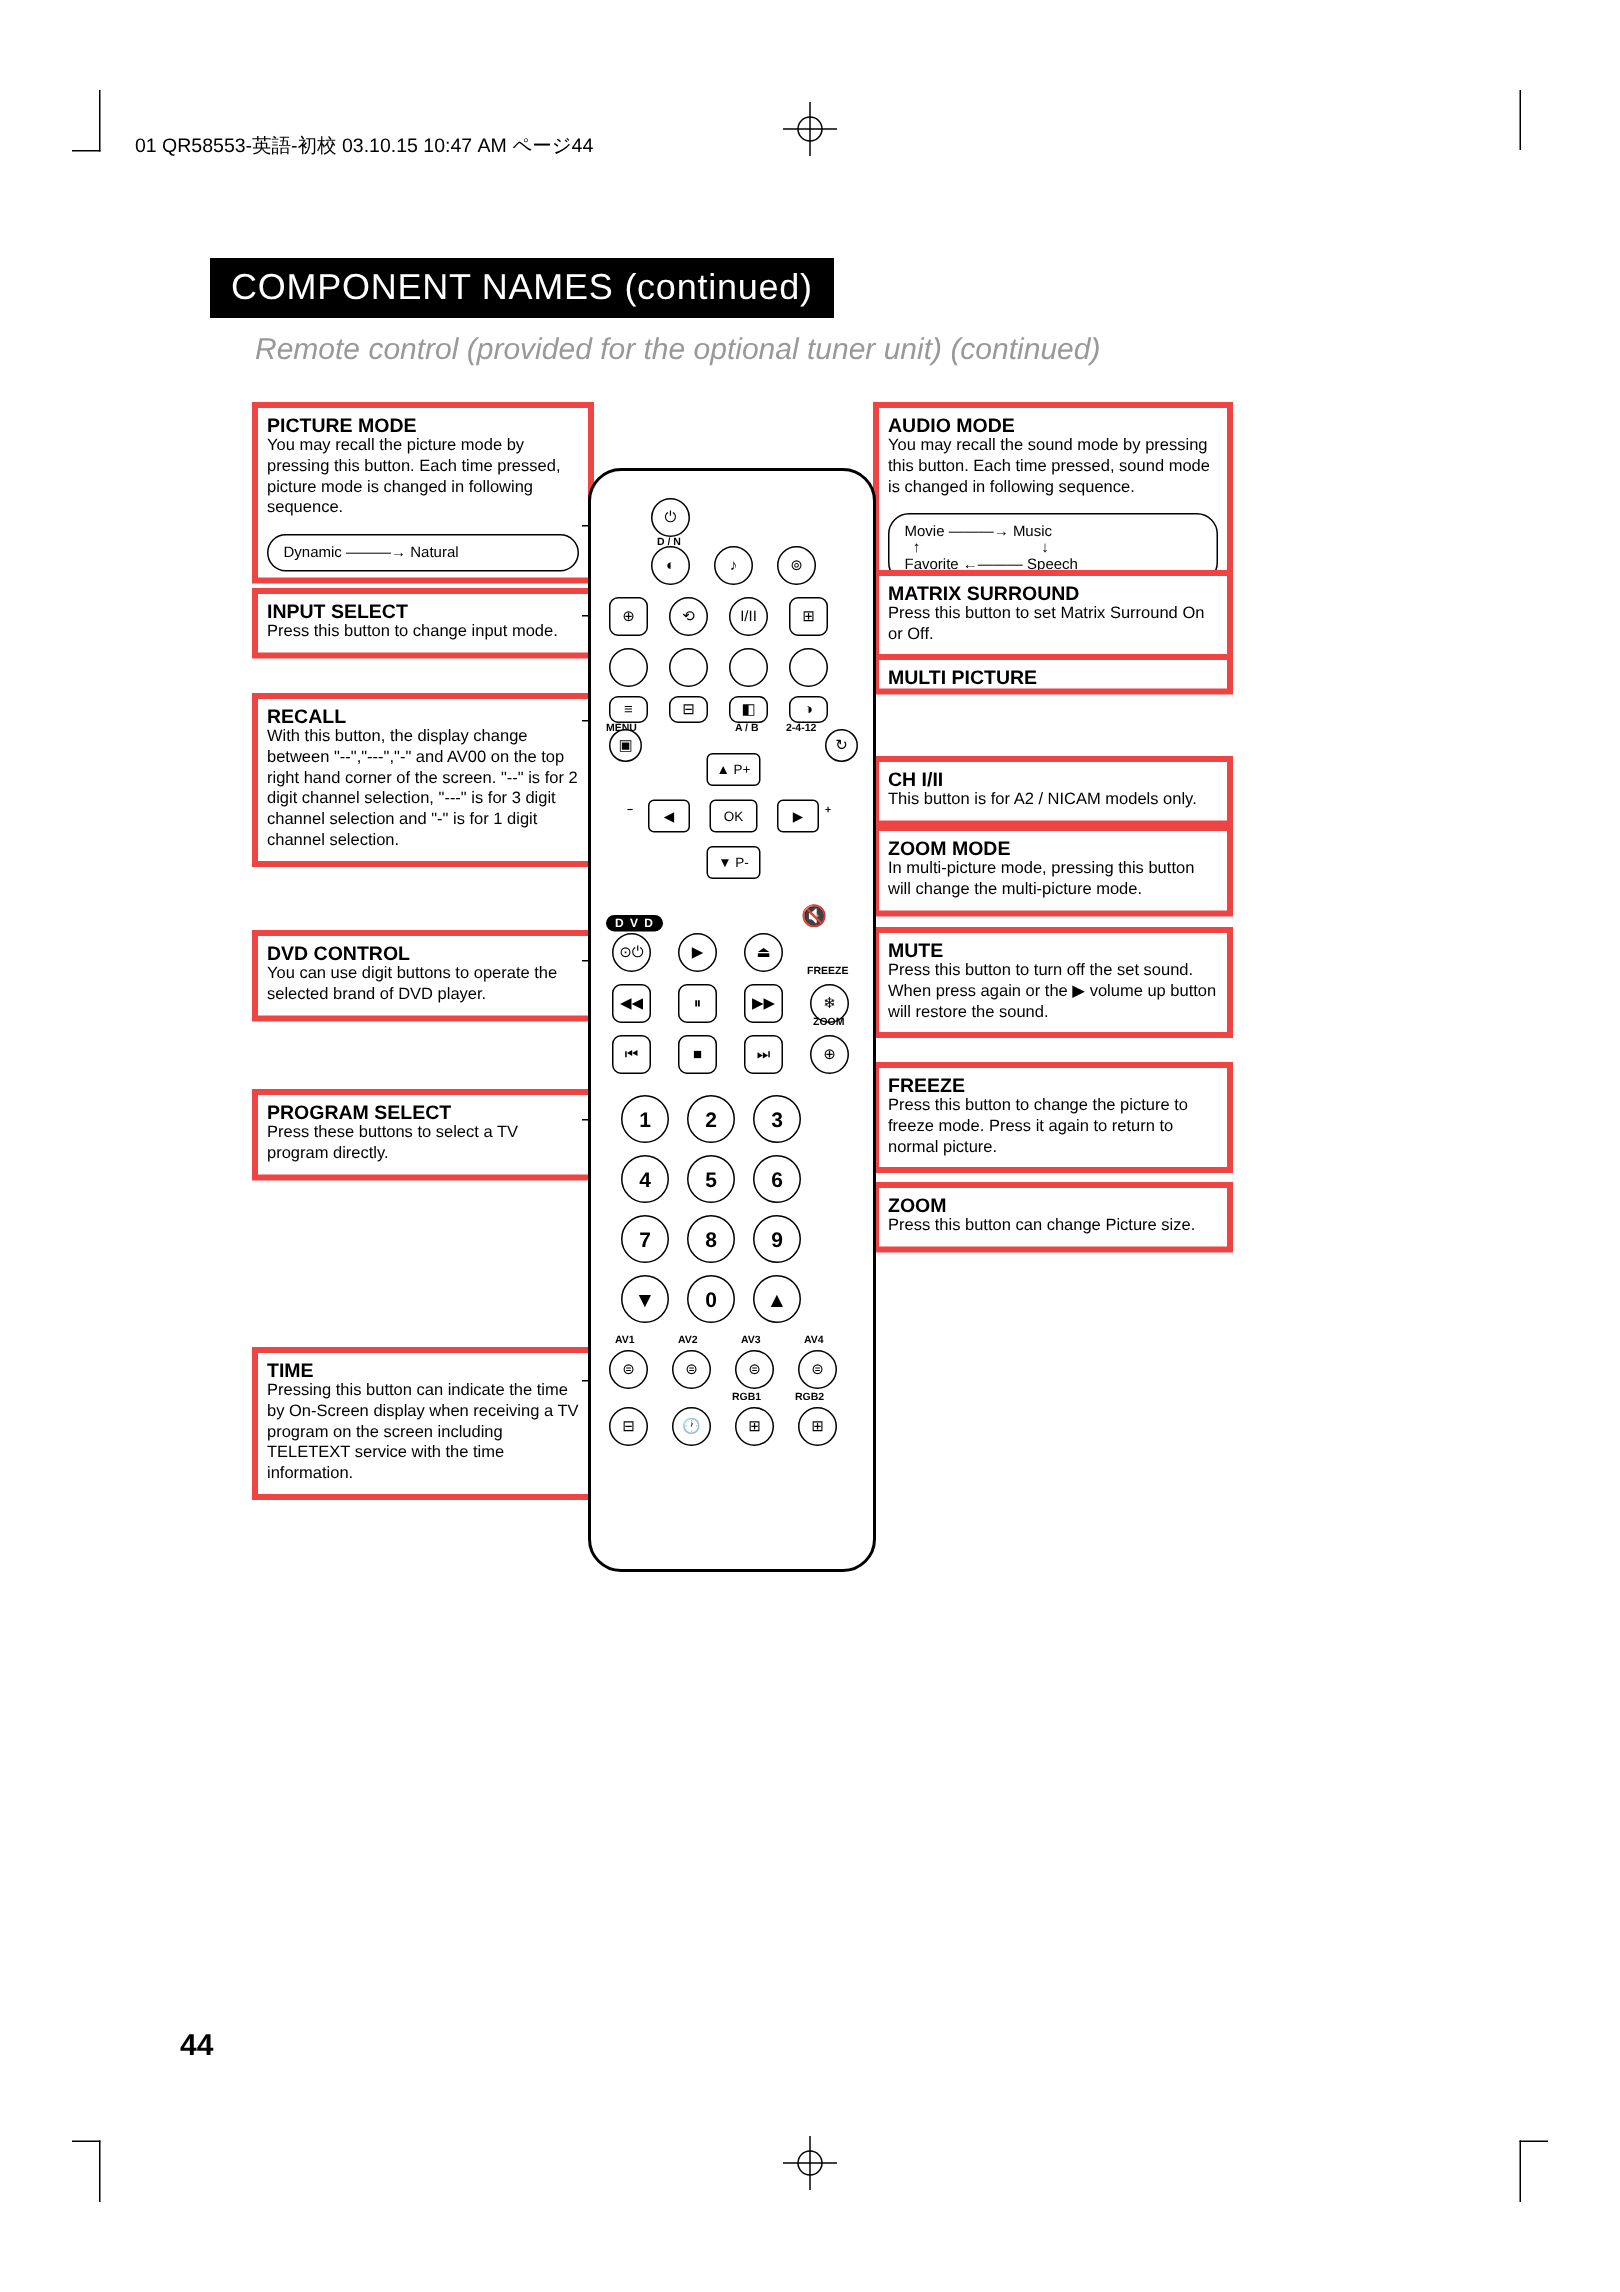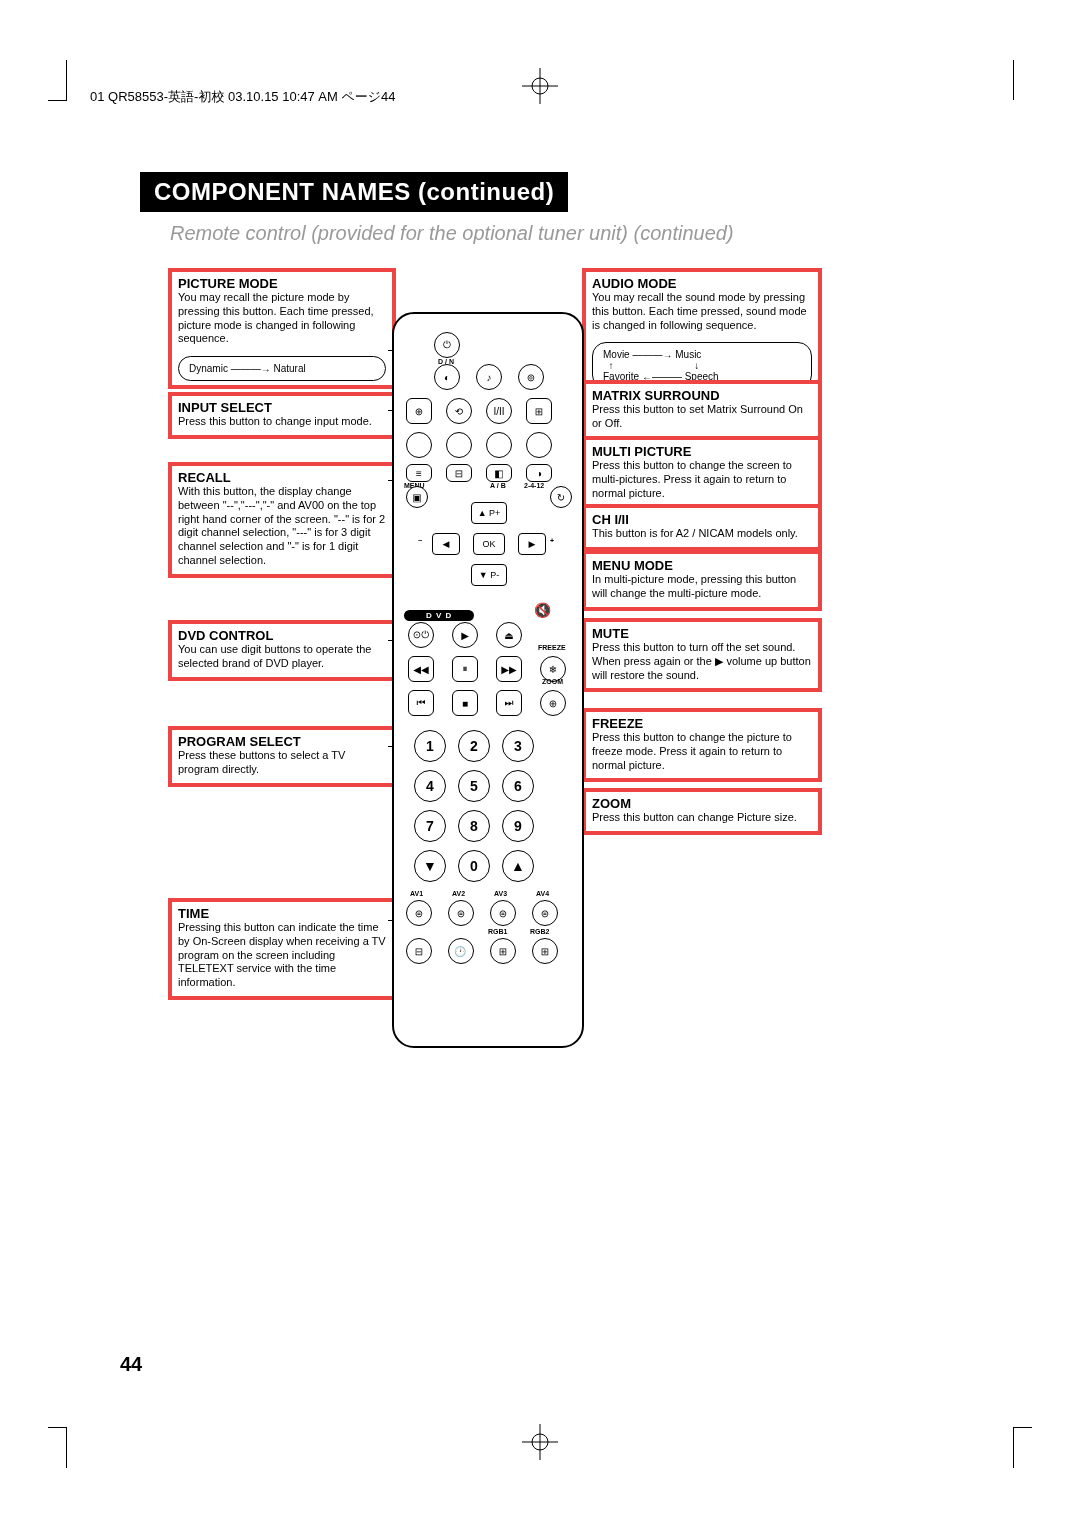--- a/index.html
+++ b/index.html
@@ -7,33 +7,33 @@
 .page{position:relative;width:1080px;height:1528px}
 .cut-tl,.cut-tr,.cut-bl,.cut-br,.cut-l,.cut-r{position:absolute;border-color:#000}
 .cut-tl{top:60px;left:48px;width:18px;height:40px;border-right:1px solid #000;border-bottom:1px solid #000}
 .cut-tr{top:60px;right:48px;width:18px;height:40px;border-left:1px solid #000}
 .cut-bl{bottom:60px;left:48px;width:18px;height:40px;border-right:1px solid #000;border-top:1px solid #000}
 .cut-br{bottom:60px;right:48px;width:18px;height:40px;border-left:1px solid #000;border-top:1px solid #000}
 .reg-top,.reg-bot{position:absolute;width:36px;height:36px}
 .reg-top{top:68px;left:522px}
 .reg-bot{bottom:68px;left:522px}
 .header-line{position:absolute;top:88px;left:90px;font-size:13px;font-family:Arial}
-.section-title{position:absolute;top:172px;left:140px;background:#000;color:#fff;font-weight:bold;font-size:24px;padding:6px 14px;letter-spacing:.5px}
+.section-title{position:absolute;top:172px;left:140px;background:#000;color:#fff;font-weight:normal;font-size:24px;padding:6px 14px;letter-spacing:.5px}
 .subtitle{position:absolute;top:222px;left:170px;font-weight:normal;font-style:italic;font-size:20px;color:#999}
 .callout{position:absolute;border:4px solid #ef4444;background:#fff}
 .callout .t{font-weight:bold;font-size:13px;padding:4px 6px 0 6px}
 .callout .b{font-size:11px;line-height:1.25;padding:0 6px 6px 6px}
 .page-num{position:absolute;bottom:152px;left:120px;font-weight:bold;font-size:20px}
 .remote{position:absolute;top:312px;left:392px;width:188px;height:732px;border:2px solid #000;border-radius:22px;background:#fff}
 .rbtn{position:absolute;width:24px;height:24px;border:1.5px solid #000;border-radius:50%;background:#fff;font-size:10px;display:flex;align-items:center;justify-content:center}
 .rbtn.sq{border-radius:6px}
 .rbtn.big{width:30px;height:30px;font-size:14px;font-weight:bold}
 .rlabel{position:absolute;font-size:7px;font-weight:bold}
 .leader{position:absolute;background:#000;height:1px}
-.dvd-bar{position:absolute;left:10px;top:296px;background:#000;color:#fff;font-size:8px;font-weight:bold;padding:1px 22px;border-radius:8px;letter-spacing:1px}
+.dvd-bar{position:absolute;left:10px;top:296px;background:#000;color:#fff;font-size:8px;font-weight:bold;padding:1px 6px;border-radius:8px;letter-spacing:1px}
 .nav-diamond{position:absolute;left:34px;top:188px;width:120px;height:82px}
 .nav-btn{position:absolute;width:34px;height:20px;border:1.5px solid #000;border-radius:4px;background:#fff;font-size:9px;display:flex;align-items:center;justify-content:center}
 .seq-box{border:1px solid #000;border-radius:14px;padding:6px 10px;font-size:10px;margin:4px 6px}
 </style>
 </head>
 <body>
 
 <div class="page">
   <div class="cut-tl"></div>
   <div class="cut-tr"></div>
@@ -92,28 +92,27 @@
       &nbsp;&nbsp;↑&nbsp;&nbsp;&nbsp;&nbsp;&nbsp;&nbsp;&nbsp;&nbsp;&nbsp;&nbsp;&nbsp;&nbsp;&nbsp;&nbsp;&nbsp;&nbsp;&nbsp;&nbsp;&nbsp;&nbsp;&nbsp;&nbsp;&nbsp;&nbsp;&nbsp;&nbsp;&nbsp;&nbsp;&nbsp;↓<br>
       <span>Favorite</span> ←——— <span>Speech</span>
     </div>
   </div>
   <div class="callout" style="top:380px;left:582px;width:232px">
     <div class="t">MATRIX SURROUND</div>
     <div class="b">Press this button to set Matrix Surround On or Off.</div>
   </div>
   <div class="callout" style="top:436px;left:582px;width:232px">
     <div class="t">MULTI PICTURE</div>
-    <div class="b">Press this button to change the screen to multi-pictures. Press it again to return to normal picture.</div>
   </div>
   <div class="callout" style="top:504px;left:582px;width:232px">
     <div class="t">CH I/II</div>
     <div class="b">This button is for A2 / NICAM models only.</div>
   </div>
   <div class="callout" style="top:550px;left:582px;width:232px">
-    <div class="t">MENU MODE</div>
+    <div class="t">ZOOM MODE</div>
     <div class="b">In multi-picture mode, pressing this button will change the multi-picture mode.</div>
   </div>
   <div class="callout" style="top:618px;left:582px;width:232px">
     <div class="t">MUTE</div>
     <div class="b">Press this button to turn off the set sound. When press again or the ▶ volume up button will restore the sound.</div>
   </div>
   <div class="callout" style="top:708px;left:582px;width:232px">
     <div class="t">FREEZE</div>
     <div class="b">Press this button to change the picture to freeze mode. Press it again to return to normal picture.</div>
   </div>

